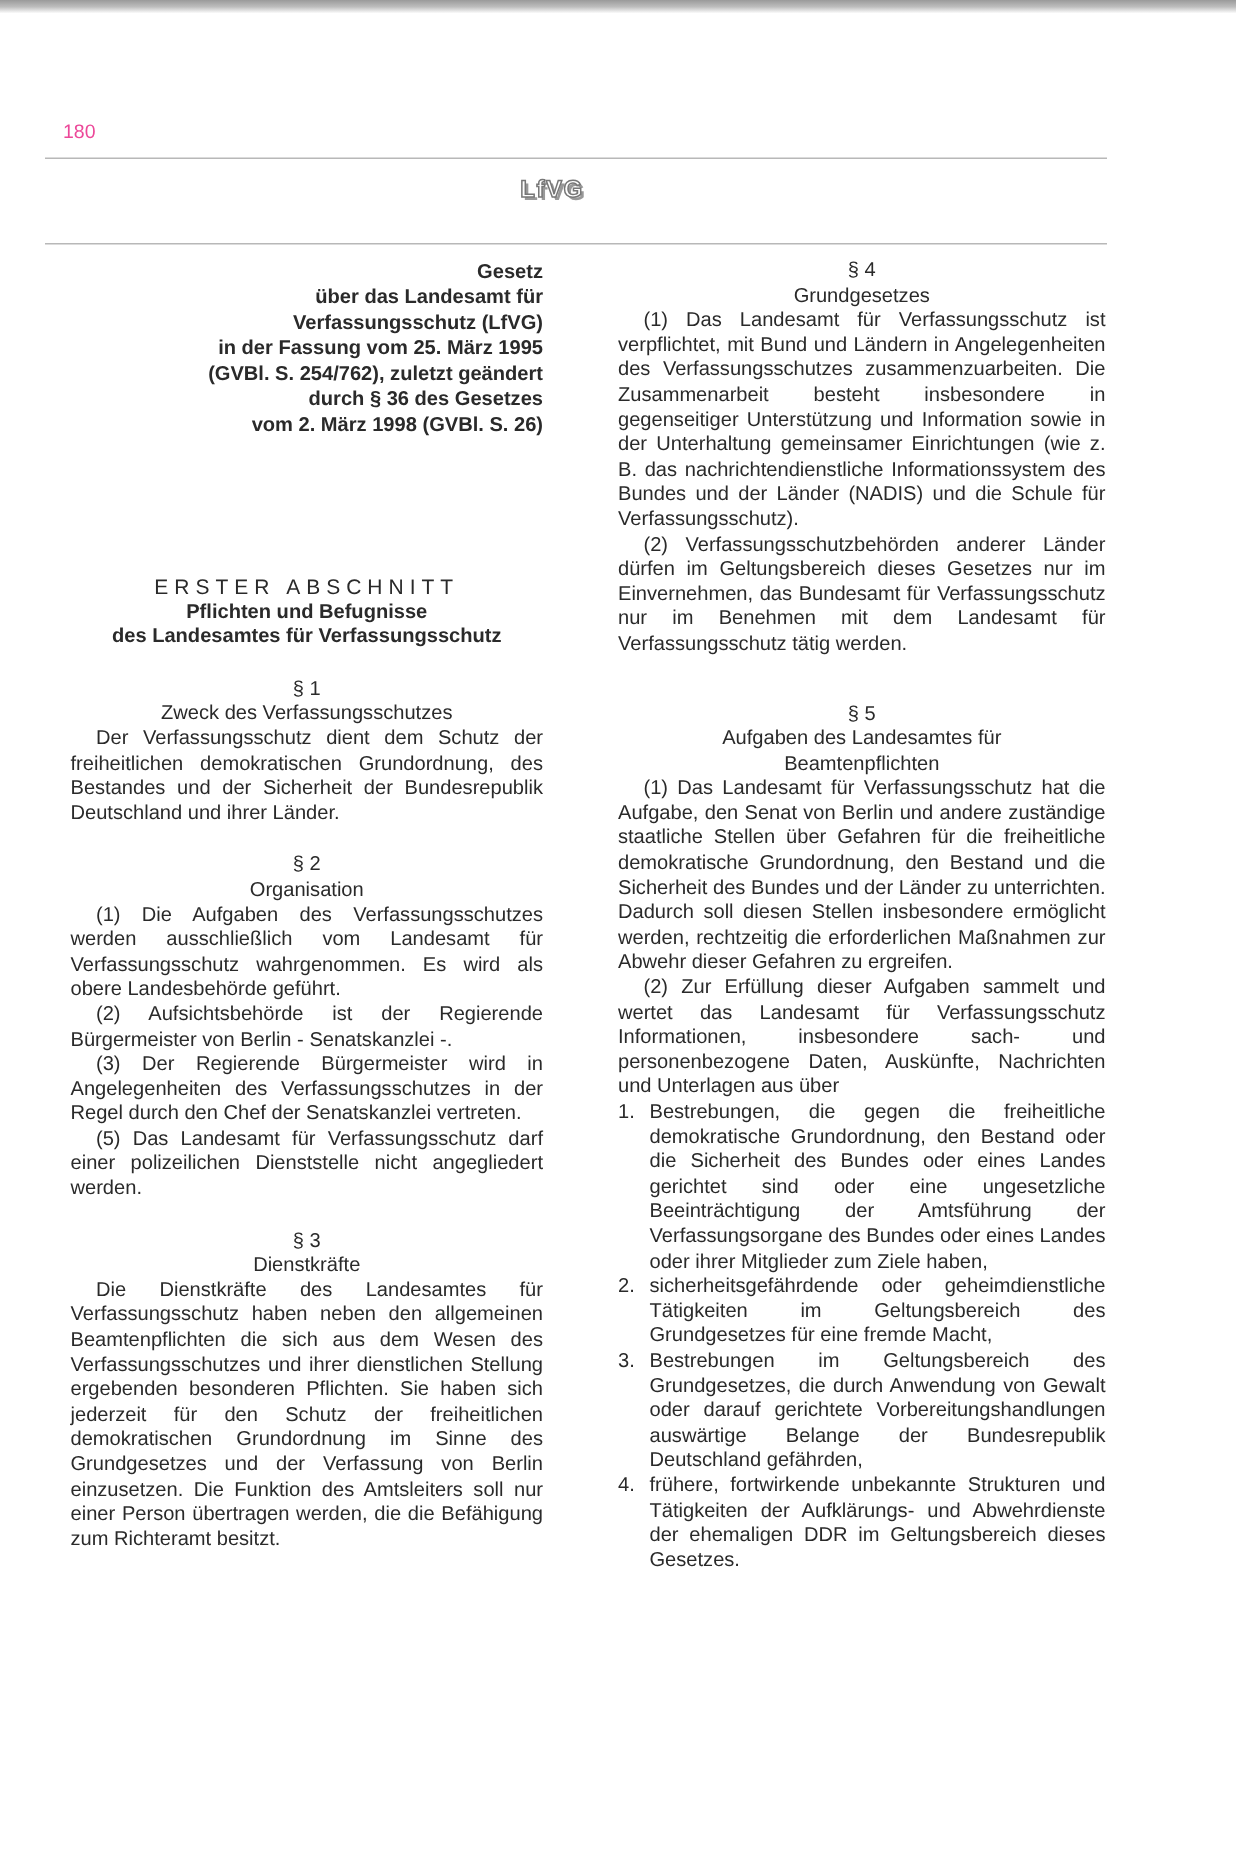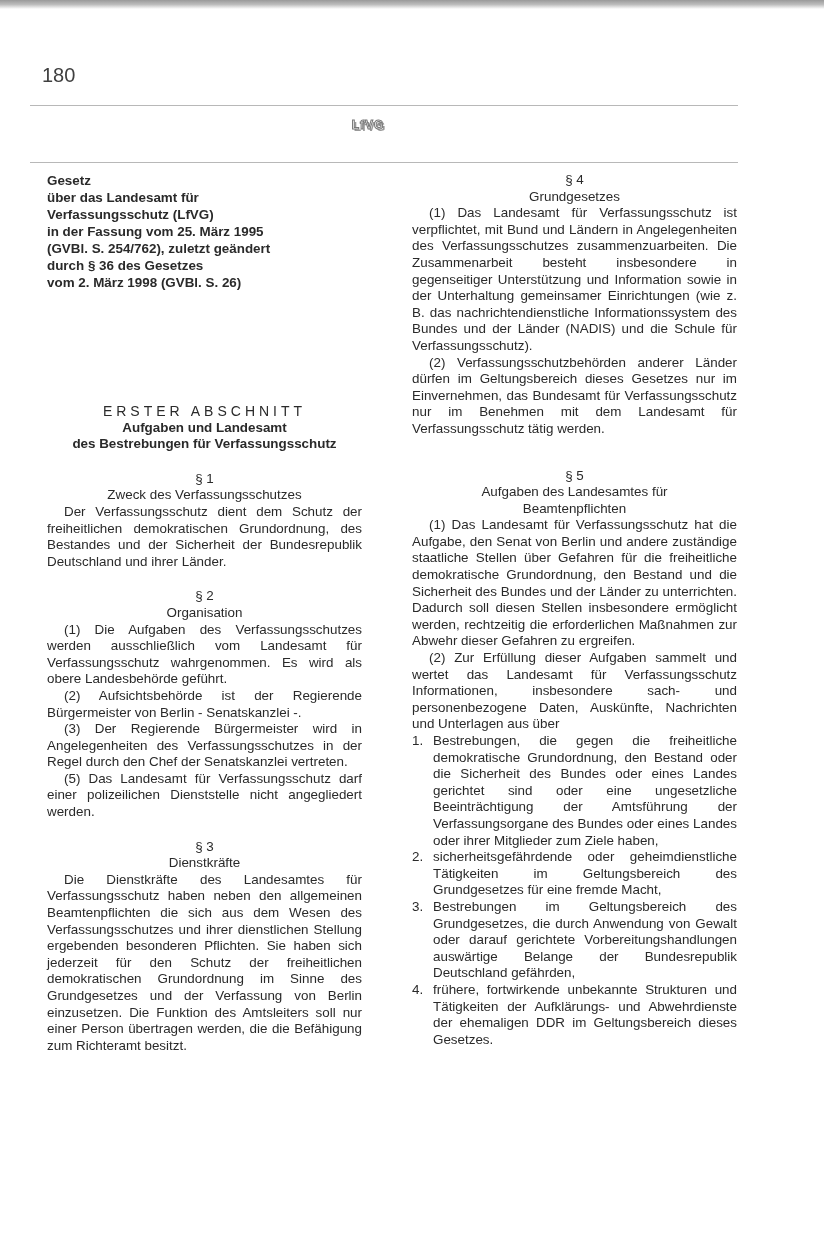--- a/index.html
+++ b/index.html
@@ -7,46 +7,46 @@
     width: 824px; height: 1245px; position: relative; overflow: hidden;
     background: #ffffff;
     font-family: "Liberation Sans", sans-serif;
     color: #2a2a2a;
   }
   .scan-edge {
     position: absolute; left: 0; top: 0; width: 824px; height: 9px;
     background: linear-gradient(to bottom, #9a9a9a 0%, #bdbdbd 50%, #ffffff 100%);
   }
   .page-number {
-    position: absolute; left: 42px; top: 64px;
-    font-size: 20px; color: #404040;
+    position: absolute; left: 42px; top: 80px;
+    font-size: 13px; color: #ec4899;
   }
   .rule {
     position: absolute; left: 30px; width: 708px; height: 1px;
     background: #b8b8b8;
   }
   .rule.top { top: 105px; }
   .rule.bottom { top: 162px; }
   .logo {
     position: absolute; left: 0; width: 736px; top: 118px; text-align: center;
-    font-size: 12px; font-weight: bold; letter-spacing: 1px;
+    font-size: 16px; font-weight: bold; letter-spacing: 1px;
     color: #ffffff;
     -webkit-text-stroke: 1px #777;
     text-shadow: 2px 2px 0 #999;
   }
   .col {
     position: absolute; top: 172px; font-size: 13.4px; line-height: 16.6px;
   }
   .col.left { left: 47px; width: 315px; }
   .col.right { left: 412px; width: 325px; }
   .center { text-align: center; }
   .bold { font-weight: bold; }
-  .title-block { font-weight: bold; text-align: left; font-size: 13.4px; line-height: 17px; }
+  .title-block { font-weight: bold; text-align: right; font-size: 13.4px; line-height: 17px; }
   .section-gap { height: 18px; }
-  .spaced { letter-spacing: 4px; font-size: 14px; margin-top: 20px; }
+  .spaced { letter-spacing: 4px; font-size: 14px; }
   p { margin: 0; }
   .para { text-align: justify; text-indent: 17px; }
   .italic { }
   ol.items { margin: 0; padding-left: 21px; list-style: none; }
   ol.items li { position: relative; text-align: justify; }
   ol.items li .num { position: absolute; left: -21px; }
 </style>
 </head>
 <body>
 
@@ -65,22 +65,22 @@
     <div>in der Fassung vom 25. März 1995</div>
     <div>(GVBl. S. 254/762), zuletzt geändert</div>
     <div>durch § 36 des Gesetzes</div>
     <div>vom 2. März 1998 (GVBl. S. 26)</div>
   </div>
 
   <div style="height:92px"></div>
 
   <div class="center">
     <div class="spaced">ERSTER ABSCHNITT</div>
-    <div class="bold">Aufgaben und Landesamt</div>
-    <div class="bold">des Bestrebungen für Verfassungsschutz</div>
+    <div class="bold">Pflichten und Befugnisse</div>
+    <div class="bold">des Landesamtes für Verfassungsschutz</div>
   </div>
 
   <div class="section-gap"></div>
 
   <div>
     <div class="center">§ 1</div>
     <div class="center">Zweck des Verfassungsschutzes</div>
     <p class="para">Der Verfassungsschutz dient dem Schutz der freiheitlichen demokratischen Grundordnung, des Bestandes und der Sicherheit der Bundesrepublik Deutschland und ihrer Länder.</p>
   </div>
 

